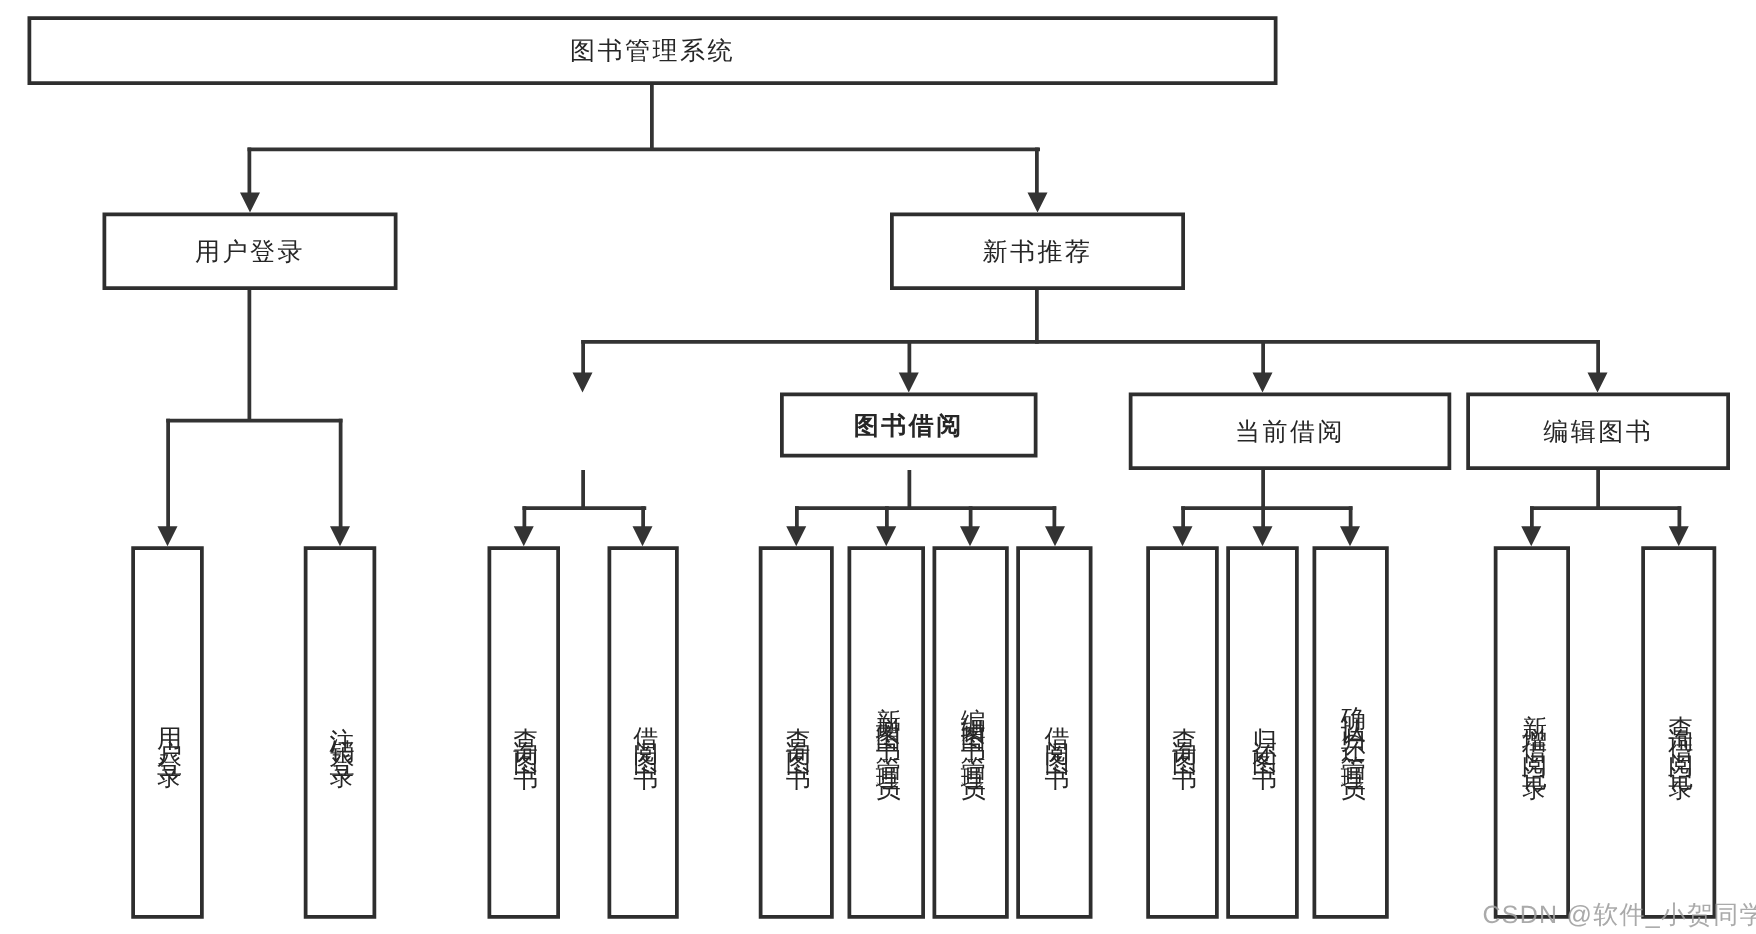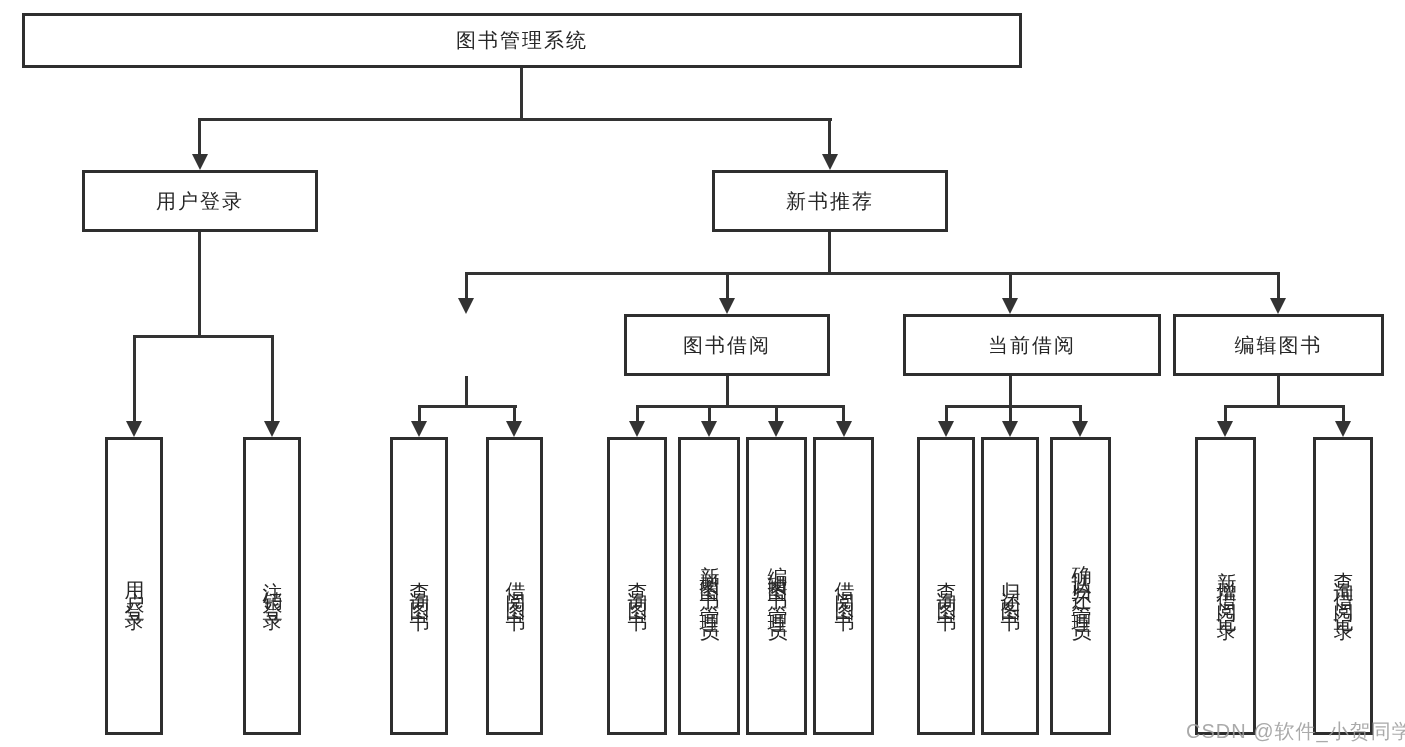--- a/index.html
+++ b/index.html
@@ -59,21 +59,21 @@
   <div class="hl" style="left:465px;top:272px;width:815px;"></div>
   <div class="vl" style="left:465px;top:272px;height:28px;"></div>
   <div class="ar" style="left:458px;top:298px;"></div>
   <div class="vl" style="left:726px;top:272px;height:28px;"></div>
   <div class="ar" style="left:719px;top:298px;"></div>
   <div class="vl" style="left:1009px;top:272px;height:28px;"></div>
   <div class="ar" style="left:1002px;top:298px;"></div>
   <div class="vl" style="left:1277px;top:272px;height:28px;"></div>
   <div class="ar" style="left:1270px;top:298px;"></div>
 
-  <div class="node" style="left:624px;top:314px;width:206px;height:62px;">图书借阅</div>
+  <div class="node" style="left:624px;top:314px;width:206px;height:52px;font-weight:bold;">图书借阅</div>
   <div class="node" style="left:903px;top:314px;width:258px;height:62px;">当前借阅</div>
   <div class="node" style="left:1173px;top:314px;width:211px;height:62px;">编辑图书</div>
 
   <div class="vl" style="left:465px;top:376px;height:31px;"></div>
   <div class="hl" style="left:418px;top:405px;width:99px;"></div>
   <div class="vl" style="left:418px;top:405px;height:19px;"></div>
   <div class="ar" style="left:411px;top:421px;"></div>
   <div class="vl" style="left:513px;top:405px;height:19px;"></div>
   <div class="ar" style="left:506px;top:421px;"></div>
 

